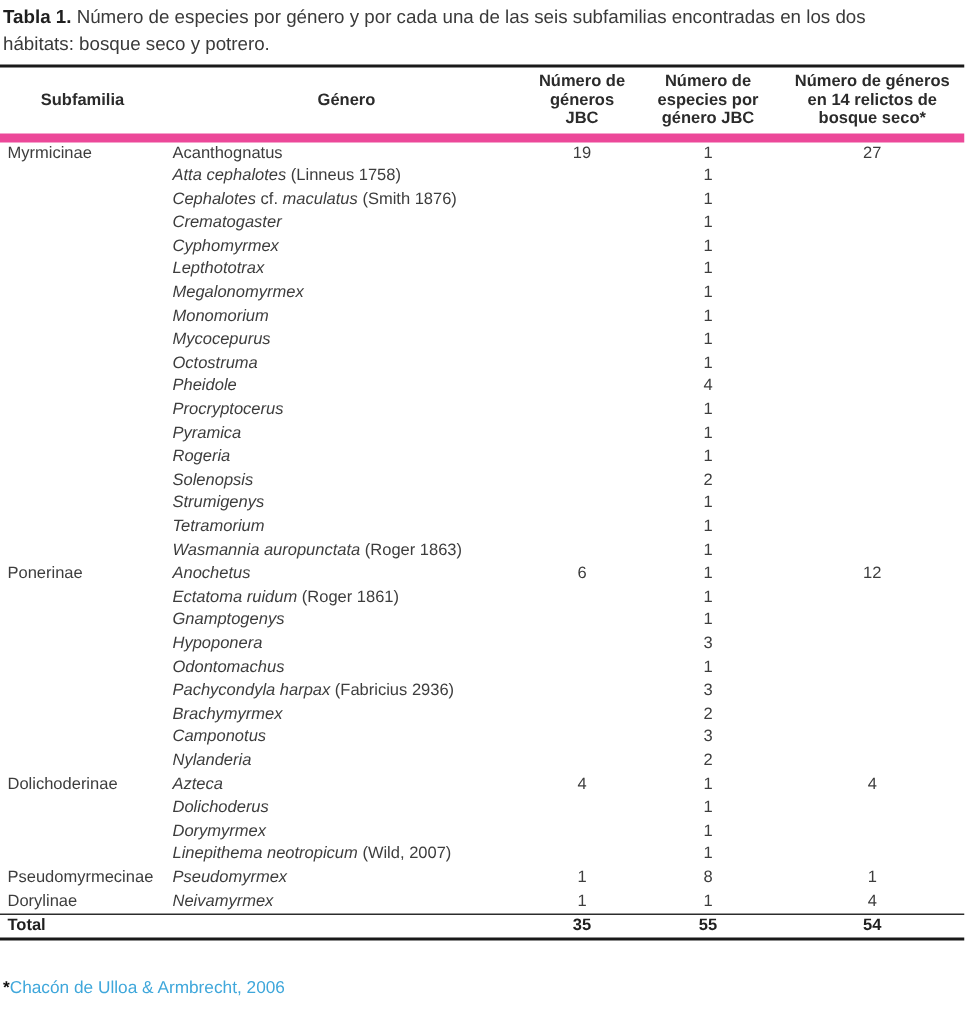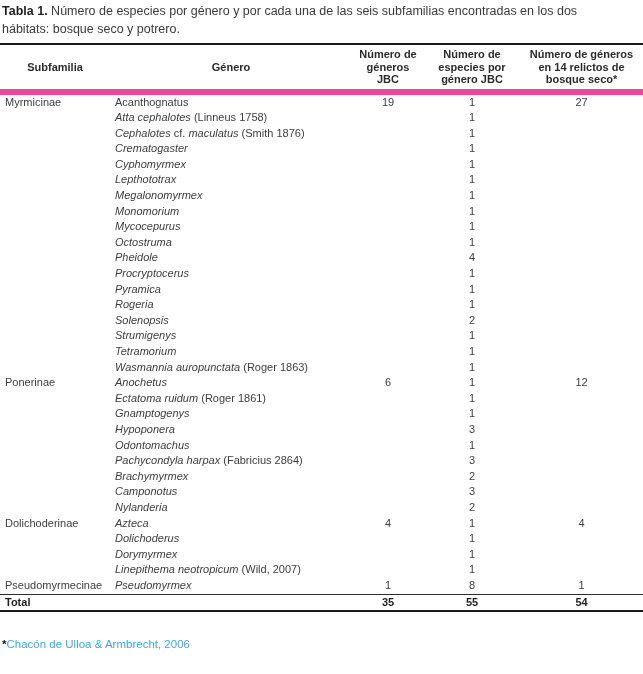--- a/index.html
+++ b/index.html
@@ -256,21 +256,21 @@
         </tr>
         <tr>
           <td class="left"></td>
           <td class="left"><span class="it">Odontomachus</span></td>
           <td class="num"></td>
           <td class="num">1</td>
           <td class="num"></td>
         </tr>
         <tr>
           <td class="left"></td>
-          <td class="left"><span class="it">Pachycondyla harpax</span><span> (Fabricius 2864)</span></td>
+          <td class="left"><span class="it">Pachycondyla harpax</span><span> (Fabricius 2936)</span></td>
           <td class="num"></td>
           <td class="num">3</td>
           <td class="num"></td>
         </tr>
         <tr>
           <td class="left"></td>
           <td class="left"><span class="it">Brachymyrmex</span></td>
           <td class="num"></td>
           <td class="num">2</td>
           <td class="num"></td>
@@ -316,20 +316,27 @@
           <td class="num"></td>
           <td class="num">1</td>
           <td class="num"></td>
         </tr>
         <tr>
           <td class="left">Pseudomyrmecinae</td>
           <td class="left"><span class="it">Pseudomyrmex</span></td>
           <td class="num">1</td>
           <td class="num">8</td>
           <td class="num">1</td>
+        </tr>
+        <tr>
+          <td class="left">Dorylinae</td>
+          <td class="left"><span class="it">Neivamyrmex</span></td>
+          <td class="num">1</td>
+          <td class="num">1</td>
+          <td class="num">4</td>
         </tr>
       </tbody>
     <tfoot>
       <tr>
         <td class="left" colspan="2">Total</td>
         <td class="num">35</td>
         <td class="num">55</td>
         <td class="num">54</td>
       </tr>
     </tfoot>

